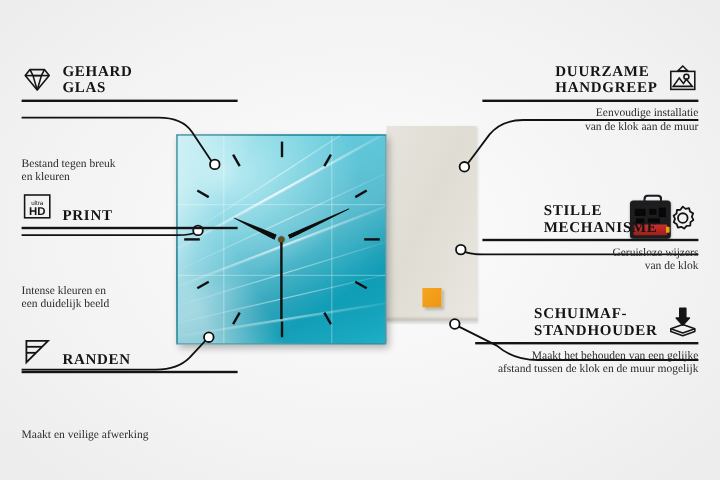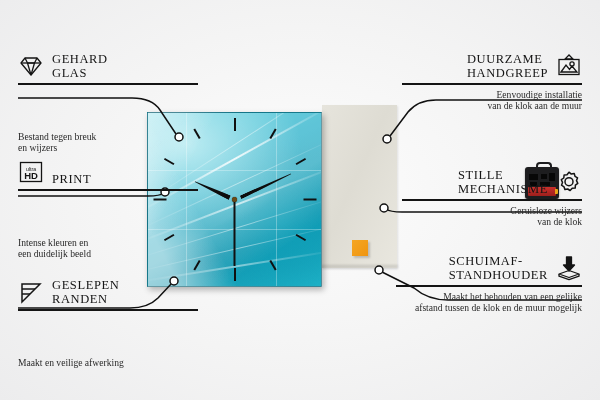--- a/index.html
+++ b/index.html
@@ -73,21 +73,21 @@
   .hand-h{width:5px;height:44px;margin-left:-2.5px;margin-top:-44px;background:#0d0d0d;
           clip-path:polygon(45% 0,55% 0,100% 88%,0 88%);}
   .hand-m{width:4px;height:62px;margin-left:-2px;margin-top:-62px;background:#0d0d0d;
           clip-path:polygon(42% 0,58% 0,100% 90%,0 90%);}
   .hand-s{width:1.5px;height:66px;margin-left:-.75px;margin-top:-66px;background:#111;}
   .pivot{position:absolute;left:50%;top:50%;width:5px;height:5px;margin:-2.5px 0 0 -2.5px;border-radius:50%;background:#6b4a16;box-shadow:0 0 1px #000;}
   
   .feat{position:absolute;width:180px;}
   .feat .hd{display:flex;align-items:center;gap:8px;}
   .feat .title{
-    font-size:12.5px;font-weight:normal;letter-spacing:.6px;color:#141414;
+    font-size:12.5px;font-weight:bold;letter-spacing:.6px;color:#141414;
     line-height:14px;text-transform:uppercase;
   }
   .feat .rule{height:1.6px;background:#141414;margin:3px 0 4px;}
   .feat .desc{font-size:9.6px;color:#2a2a2a;line-height:11.5px;}
   .feat.left .hd{justify-content:flex-start;}
   .feat.left .title{text-align:left;}
   .feat.left .desc{text-align:left;margin-top:46px;}
   .feat.right .hd{flex-direction:row-reverse;}
   .feat.right .title{}
   .feat.right .desc{text-align:right;}
@@ -181,21 +181,21 @@
         </svg>
       </span>
       <span class="title">
         <span>GEHARD</span><br>
         <span>GLAS</span>
       </span>
     </div>
     <div class="rule"></div>
     <div class="desc">
       <span>Bestand tegen breuk</span><br>
-      <span>en wijzers</span>
+      <span>en kleuren</span>
     </div>
   </div>
 
   <div class="feat left" style="left:18px;top:158px;">
     <div class="hd">
       <span class="ic">
         <svg viewBox="0 0 26 26" width="26" height="26">
           <rect x="2.5" y="3.5" width="21" height="19" fill="none" stroke="#141414" stroke-width="1.3"></rect>
           <text x="13" y="11.5" text-anchor="middle" font-family="Liberation Sans, sans-serif" font-size="5.2" fill="#141414">ultra</text>
           <text x="13" y="20" text-anchor="middle" font-family="Liberation Sans, sans-serif" font-size="9.5" font-weight="bold" fill="#141414">HD</text>
@@ -218,21 +218,21 @@
       <span class="ic">
         <svg viewBox="0 0 26 26" width="26" height="26">
           <g stroke="#141414" stroke-width="1.5" fill="none">
             <path d="M4 5 L22 5 L4 23 Z" fill="none"></path>
             <path d="M4 10 L17 10"></path>
               <path d="M4 15 L12 15"></path>
           </g>
         </svg>
       </span>
       <span class="title">
-        <span>GESLEPEN</span><br>
+        <br>
         <span>RANDEN</span>
       </span>
     </div>
     <div class="rule"></div>
     <div class="desc">
       <span>Maakt en veilige afwerking</span>
     </div>
   </div>
 
   <div class="feat right" style="left:402px;top:52px;">

